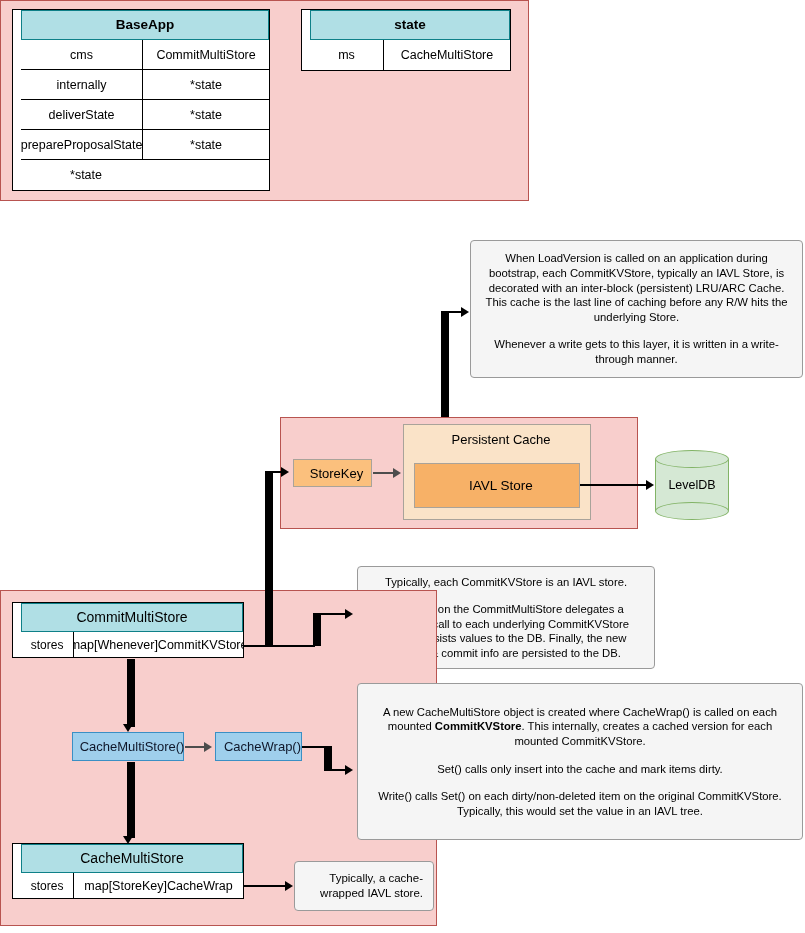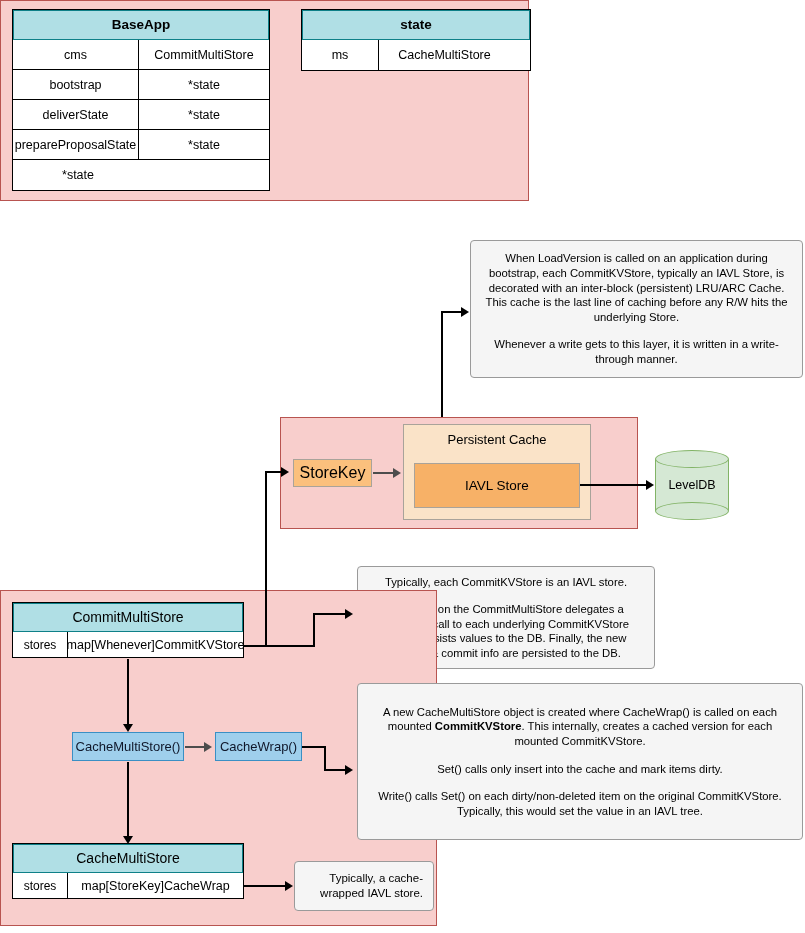--- a/index.html
+++ b/index.html
@@ -11,21 +11,21 @@
     font-family: "Liberation Sans", sans-serif;
     -webkit-font-smoothing: antialiased;
   }
   #canvas {
     position: relative;
     width: 805px;
     height: 933px;
     background: #ffffff;
     overflow: hidden;
   }
-  .abs { position: absolute; box-sizing: border-box; }
+  .abs { position: absolute; box-sizing: border-box; padding-left: 8px; }
 
   
   .pink-box {
     background: #f8cecc;
     border: 1px solid #b85450;
   }
   .peach-box {
     background: #fae3c8;
     border: 1px solid #a9a39a;
   }
@@ -95,21 +95,21 @@
   .note p + p { margin-top: 13px; }
   .note .b { font-weight: bold; }
 
   
   .orange-chip {
     background: #fbc07d;
     border: 1px solid #a9a39a;
     display: flex;
     align-items: center;
     justify-content: center;
-    font-size: 16px;
+    font-size: 13px;
     color: #000;
     box-sizing: border-box;
   }
   .orange-deep {
     background: #f7b167;
     border: 1px solid #a9a39a;
     display: flex;
     align-items: center;
     justify-content: center;
     font-size: 13.5px;
@@ -196,37 +196,37 @@
 
   <div class="abs pink-box" style="left:0px; top:0px; width:529px; height:201px;"></div>
 
   <div class="abs ctable" style="left:12px; top:9px; width:258px; height:182px;">
     <div class="thead">BaseApp</div>
     <div class="trow">
       <div class="cell k" style="width:126px;">cms</div>
       <div class="cell" style="width:130px;">CommitMultiStore</div>
     </div>
     <div class="trow">
-      <div class="cell k" style="width:126px;">bootstrap</div>
+      <div class="cell k" style="width:126px;">internally</div>
       <div class="cell" style="width:130px;">*state</div>
     </div>
     <div class="trow">
       <div class="cell k" style="width:126px;">deliverState</div>
       <div class="cell" style="width:130px;">*state</div>
     </div>
     <div class="trow">
       <div class="cell k" style="width:126px;">prepareProposalState</div>
       <div class="cell" style="width:130px;">*state</div>
     </div>
     <div class="trow">
       <div class="cell" style="width:130px;">*state</div>
     </div>
   </div>
 
-  <div class="abs ctable" style="left:301px; top:9px; width:230px; height:62px;">
+  <div class="abs ctable" style="left:301px; top:9px; width:210px; height:62px;">
     <div class="thead">state</div>
     <div class="trow" style="border-bottom:none;">
       <div class="cell k" style="width:77px;">ms</div>
       <div class="cell" style="width:131px;">CacheMultiStore</div>
     </div>
   </div>
 
   <div class="abs note" style="left:470px; top:240px; width:333px; height:138px;">
     <p>When LoadVersion is called on an application during bootstrap, each CommitKVStore, typically an IAVL Store, is decorated with an inter-block (persistent) LRU/ARC Cache. This cache is the last line of caching before any R/W hits the underlying Store.</p>
     <p>Whenever a write gets to this layer, it is written in a write-through manner.</p>

